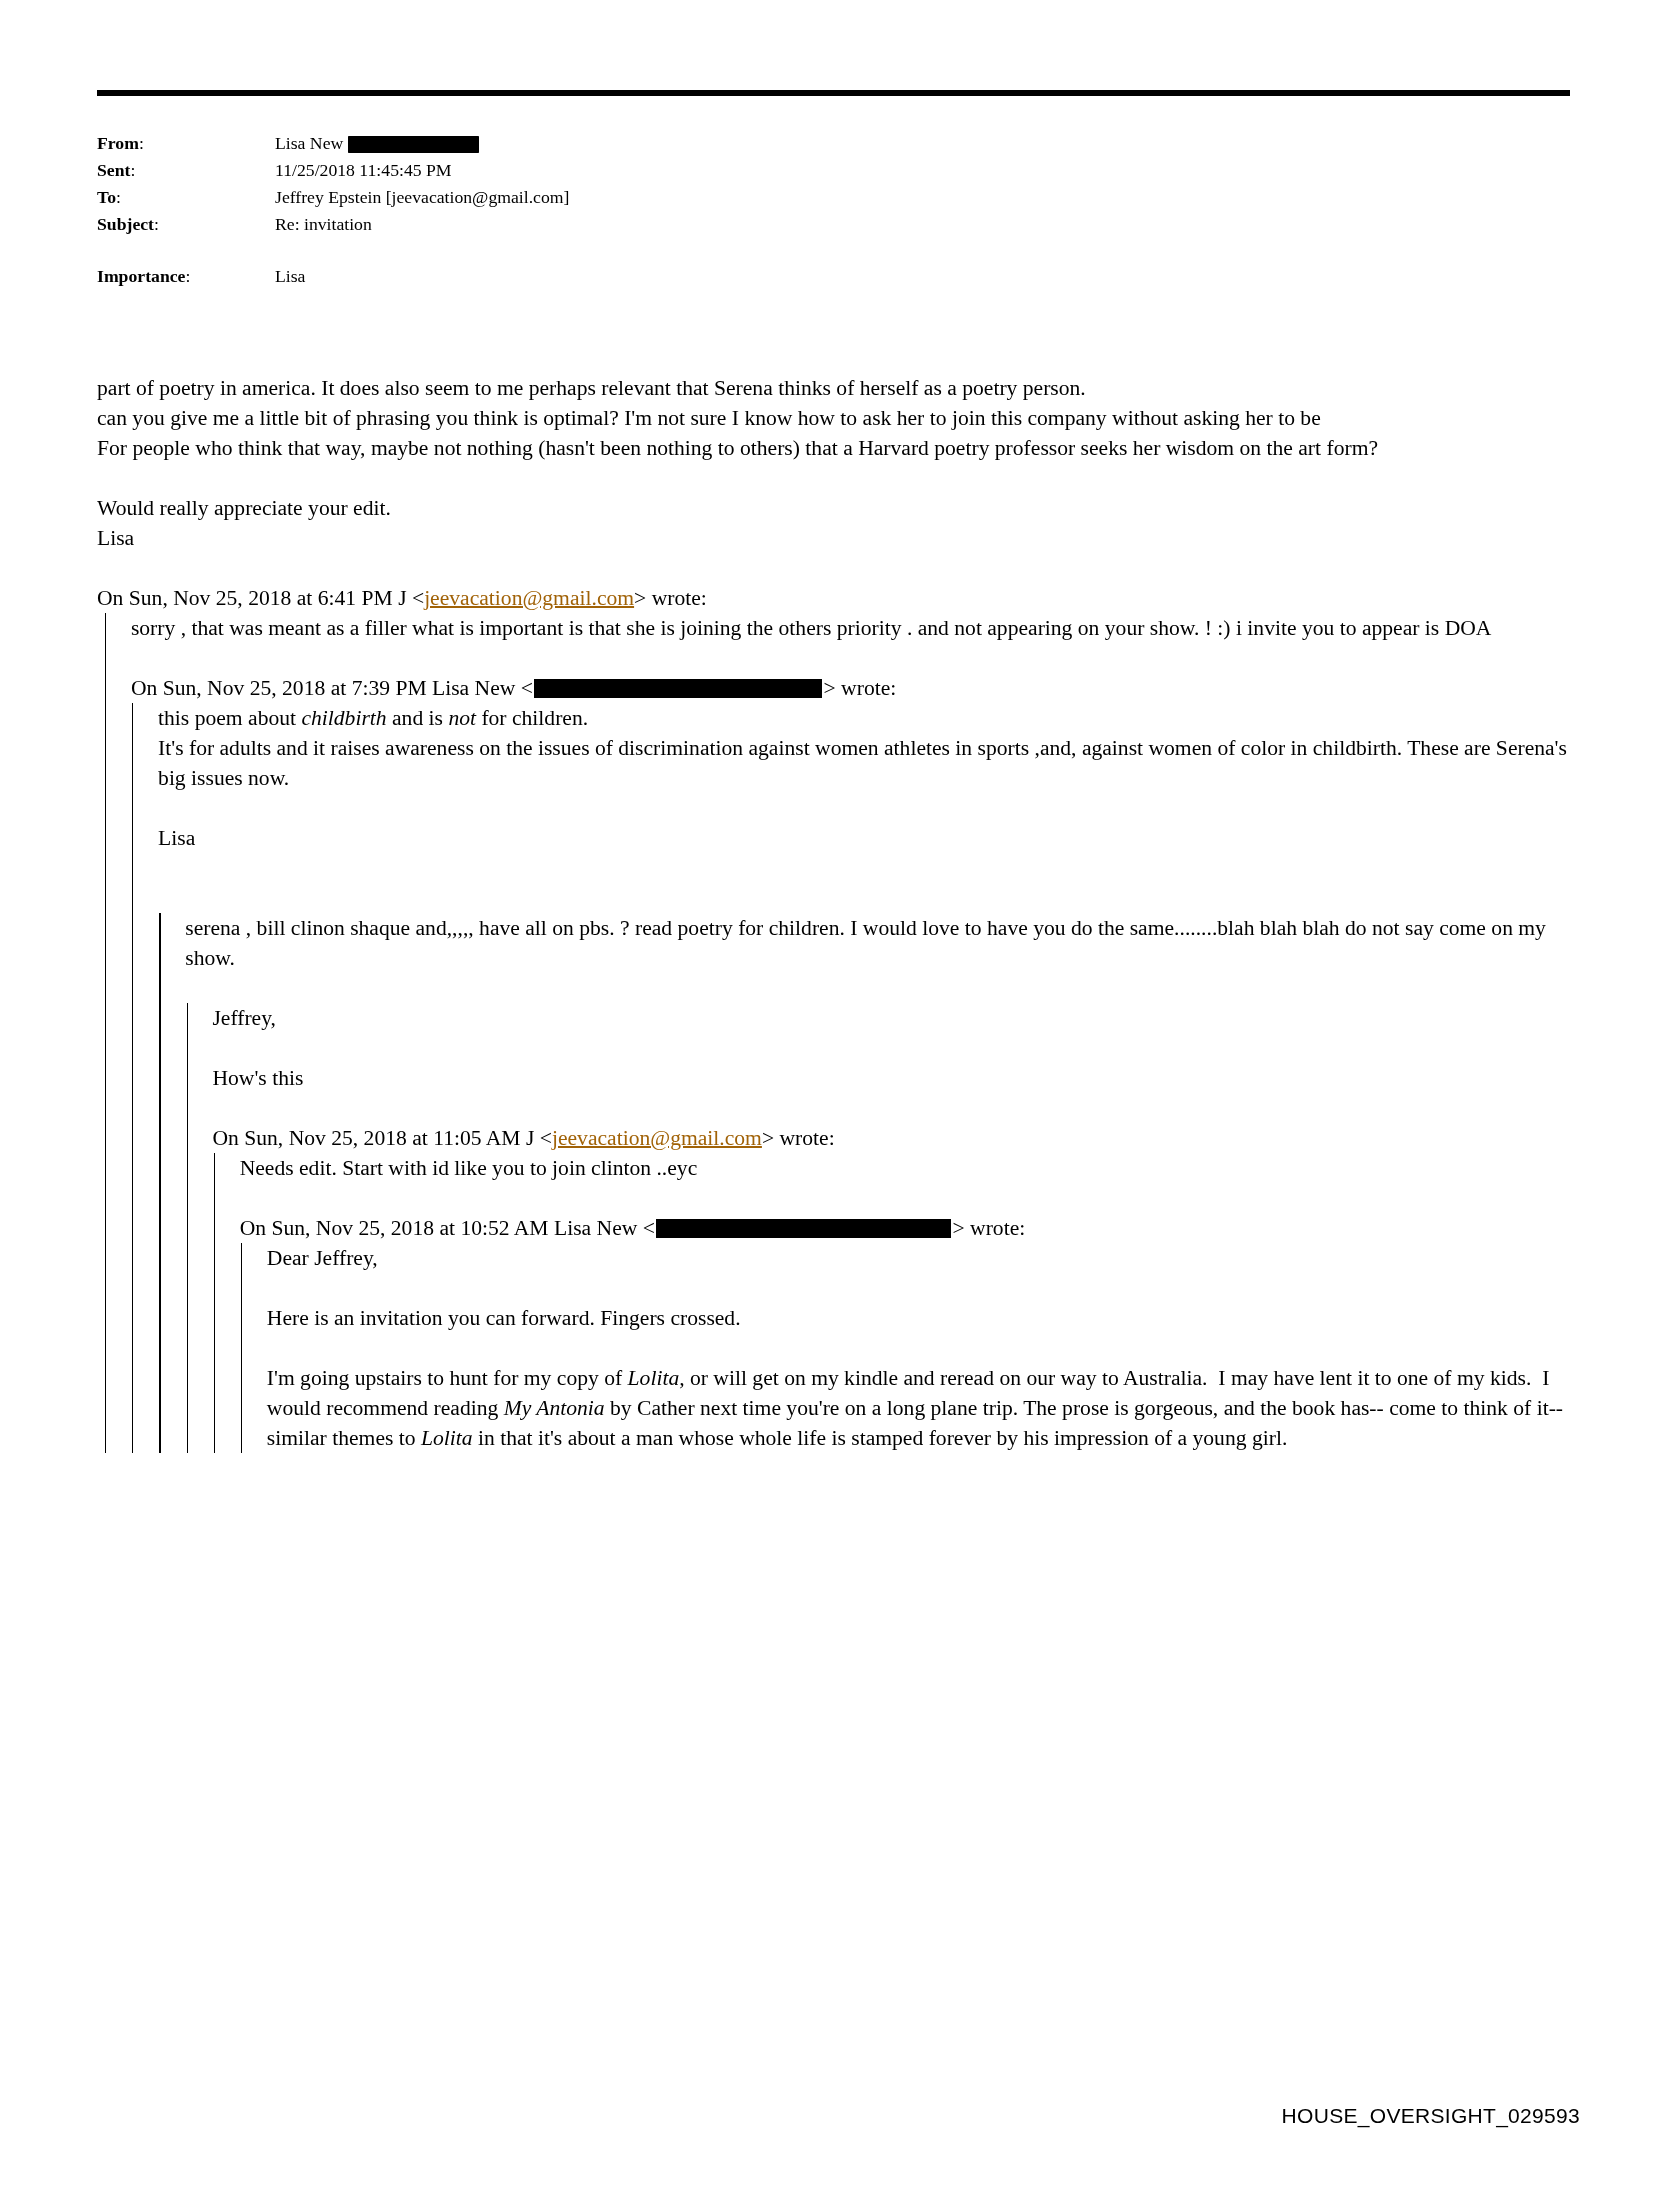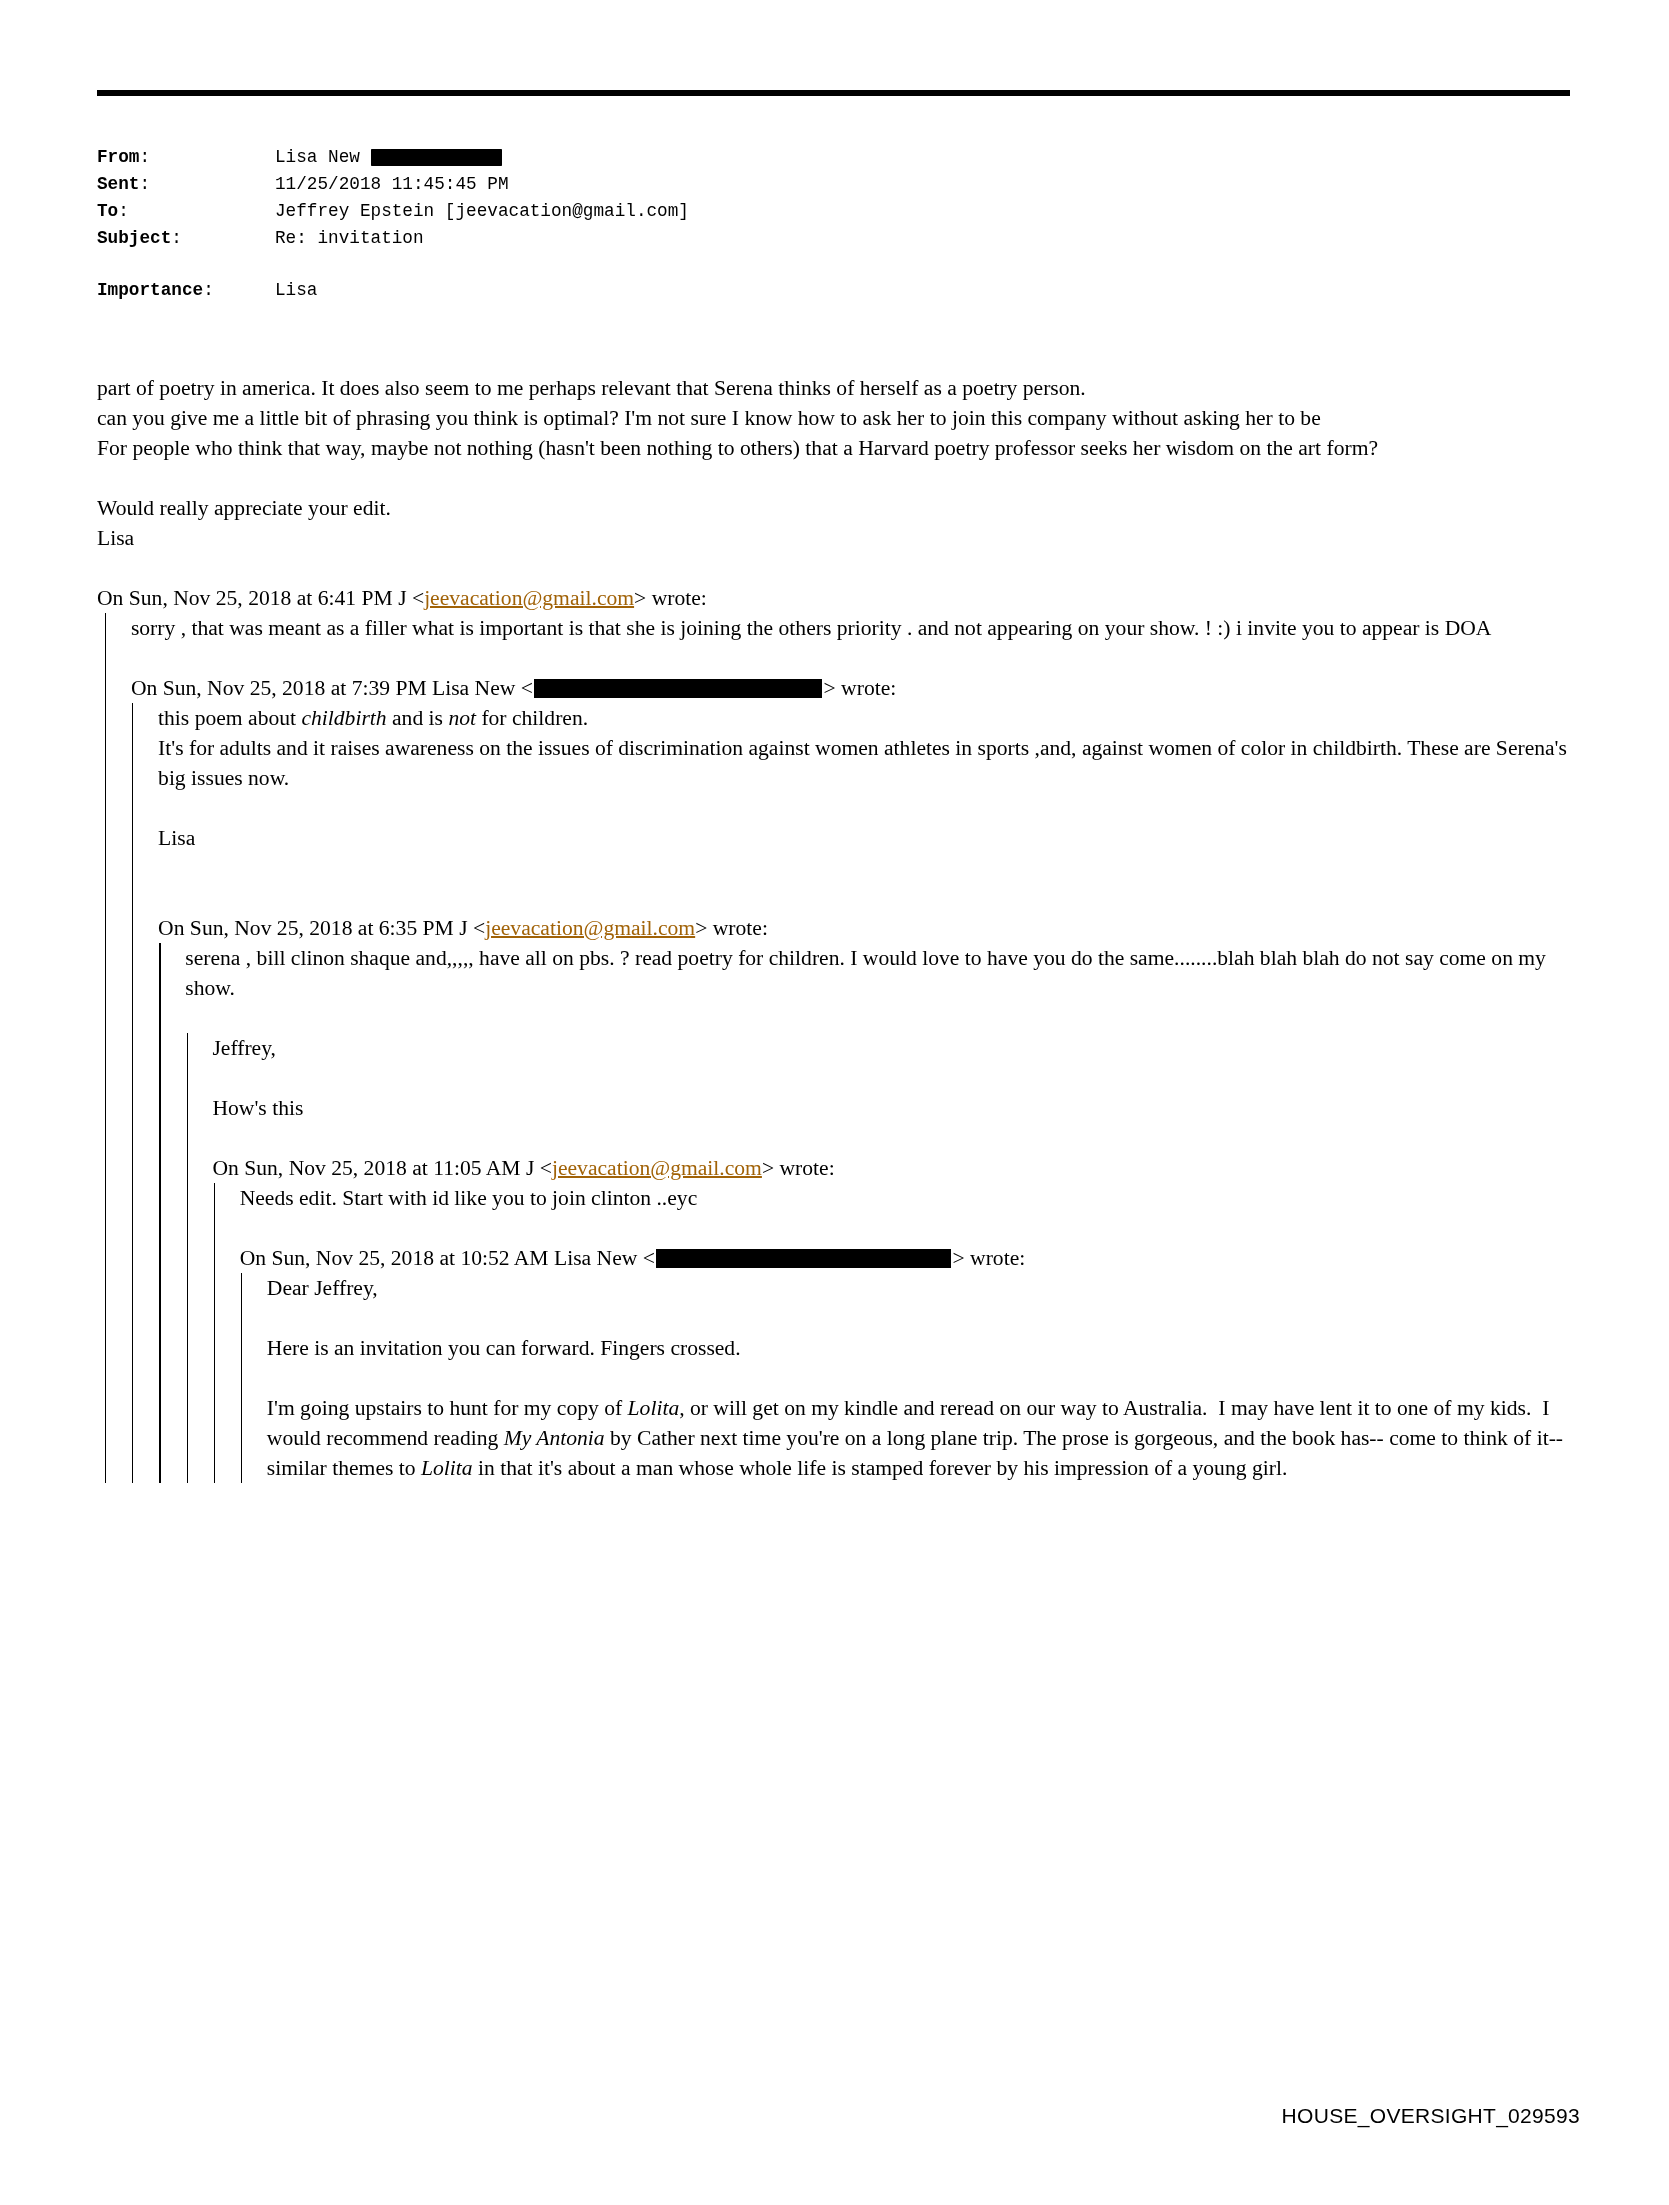--- a/index.html
+++ b/index.html
@@ -26,23 +26,23 @@
     position: absolute;
     left: 97px;
     top: 90px;
     width: 1473px;
     height: 5.9px;
     background: #000;
   }
   .hdr {
     position: absolute;
     left: 97px;
-    top: 144px;
+    top: 130px;
     width: 1473px;
-    font-family: Liberation Mono, monospace;
+    font-family: Liberation Serif, serif;
     font-size: 17.7px;
     line-height: 27px;
     color: #000;
   }
   .hdr-row {
     display: block;
     height: 27px;
     white-space: nowrap;
   }
   .hdr-label {
@@ -160,23 +160,20 @@
         <span>On Sun, Nov 25, 2018 at 7:39 PM Lisa New &lt;</span><span class="blk" style="width:288px;"></span><span>&gt; wrote:</span>
       </div>
       <div class="quote" style="margin-left:5.2px;">
         <div style="padding-left:3.9px;">this poem about <i>childbirth</i> and is <i>not</i> for children.</div>
         <div style="padding-left:3.9px;">It's for adults and it raises awareness on the issues of discrimination against women athletes in sports ,and, against women of color in childbirth. These are Serena's big issues now.</div>
         <div class="blank"></div>
         <div style="padding-left:3.9px;">Lisa</div>
         <div class="blank"></div>
         <div class="blank"></div>
 
-        <div class="nowrap" style="padding-left:3.9px;">
-          <span>On Sun, Nov 25, 2018 at 6:35 PM J &lt;</span><a class="mail" href="#">jeevacation@gmail.com</a><span>&gt; wrote:</span>
-        </div>
         <div class="quote" style="margin-left:5.2px;">
           <div style="padding-left:3.9px;">serena  ,  bill clinon  shaque and,,,,,  have all  on pbs. ?   read poetry for children.   I would love to have you do the same........blah blah blah   do not say  come on my show.</div>
           <div class="blank"></div>
 
           <div class="quote" style="margin-left:5.2px;">
             <div style="padding-left:3.9px;">Jeffrey,</div>
             <div class="blank"></div>
             <div style="padding-left:3.9px;">How's this</div>
             <div class="blank"></div>
 

